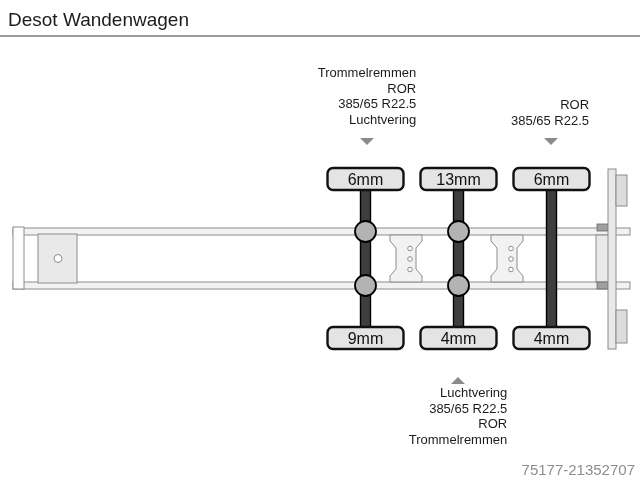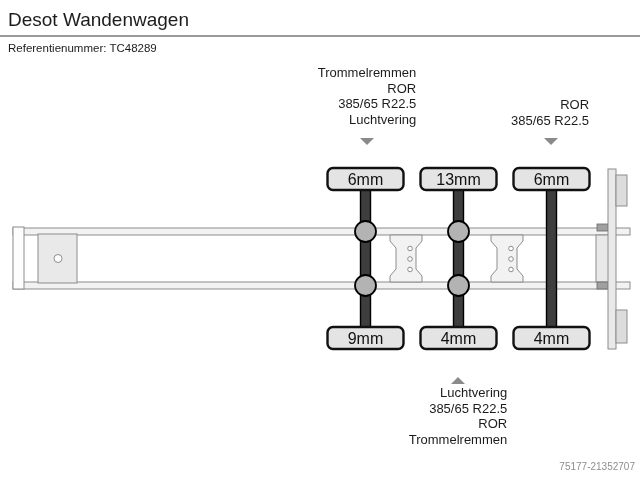--- a/index.html
+++ b/index.html
@@ -32,30 +32,29 @@
   .plate{fill:#e9e9e9;stroke:#8c8c8c;stroke-width:1;}
   .bumper{fill:#fdfdfd;stroke:#8c8c8c;stroke-width:1;}
   .hole{fill:#ffffff;stroke:#8c8c8c;stroke-width:1;}
   .stub{fill:#a0a0a0;stroke:#666666;stroke-width:0.8;}
   .rear-flap{fill:#dcdcdc;stroke:#8c8c8c;stroke-width:1;}
   .axle-bar{fill:#3e3e3e;stroke:#000000;stroke-width:1.4;}
   .wheel{fill:#b3b3b3;stroke:#000000;stroke-width:1.8;}
   .badge{fill:#e4e4e4;stroke:#111111;stroke-width:2.4;}
   .badge-text{font-family:"Liberation Sans", sans-serif;font-size:16px;fill:#111111;text-anchor:middle;}
 
-  .footer-id{position:absolute;right:5px;top:461px;font-size:10px;color:#8e8e8e;white-space:nowrap;}
+  .footer-id{position:absolute;right:5px;top:461px;font-size:15px;color:#8e8e8e;white-space:nowrap;}
 </style>
 </head>
 <body>
 
 <div class="page">
 
   <div class="title">Desot Wandenwagen</div>
   <div class="divider"></div>
-  <div class="ref">Referentienummer: TC48289</div>
 
   <div class="ann ann-front">
     <div>Trommelremmen</div>
     <div>ROR</div>
     <div>385/65 R22.5</div>
     <div>Luchtvering</div>
   </div>
   <div class="tri tri-down tri-front"></div>
 
   <div class="ann ann-rear">

